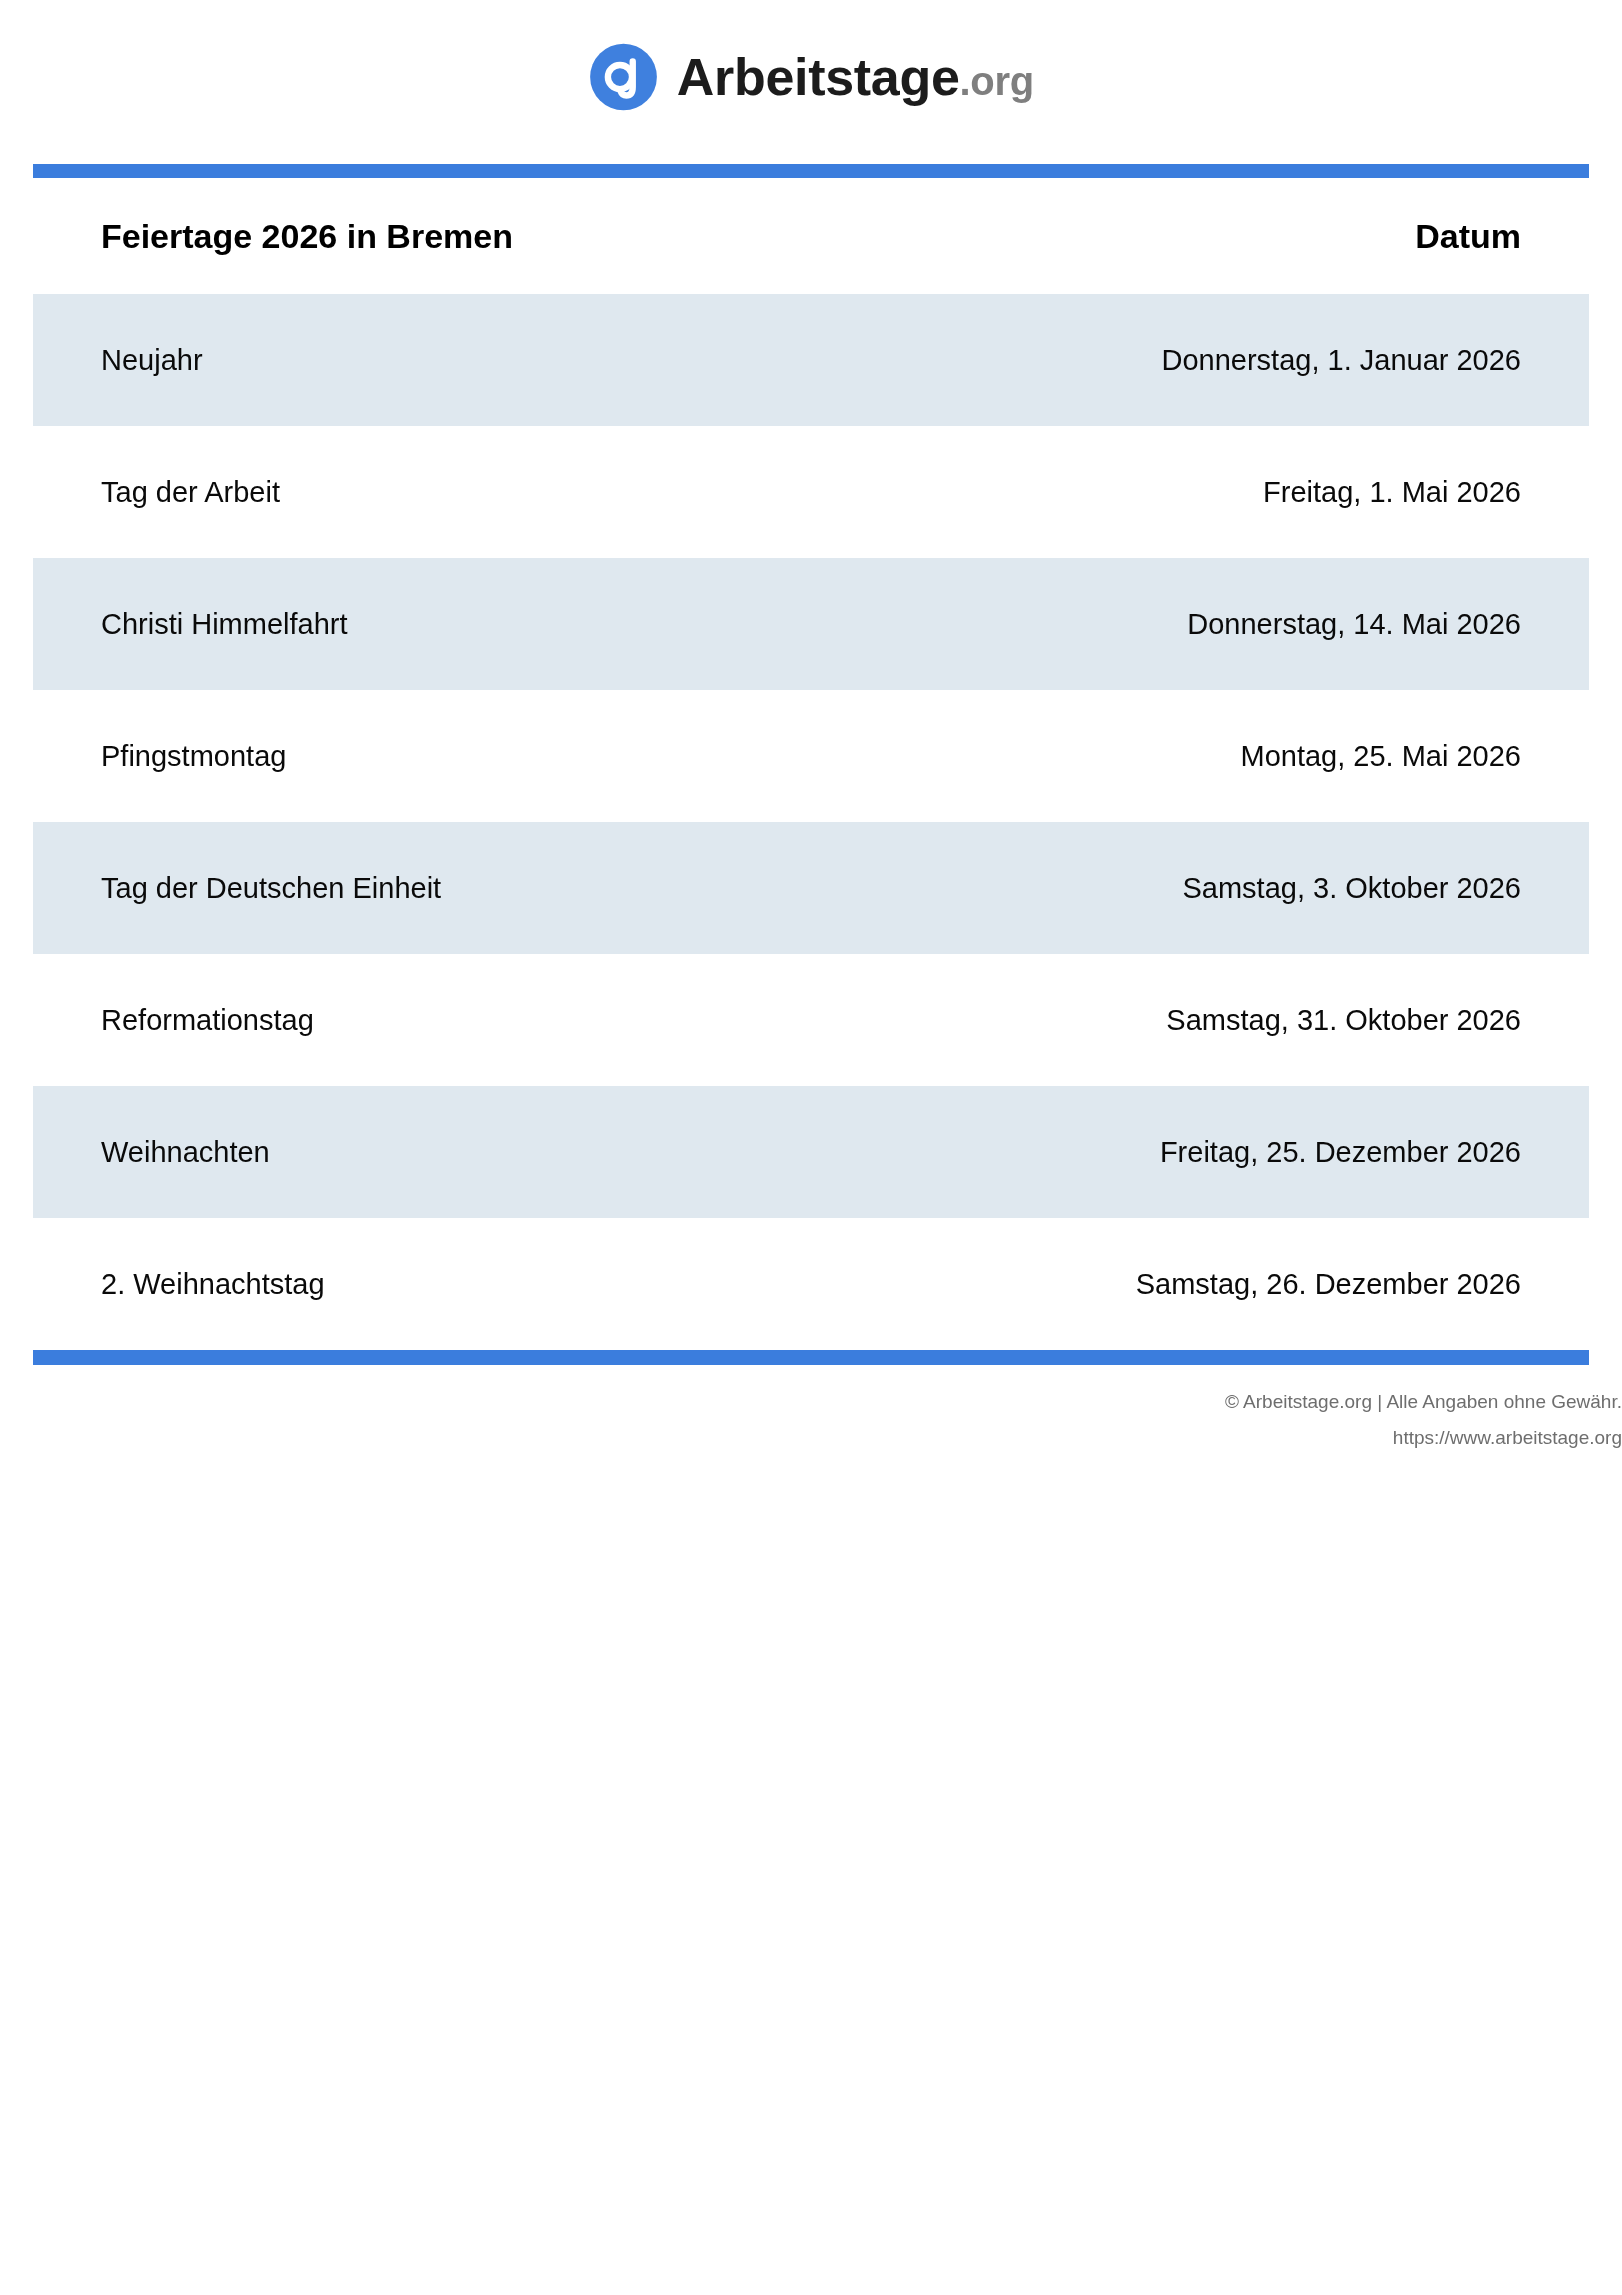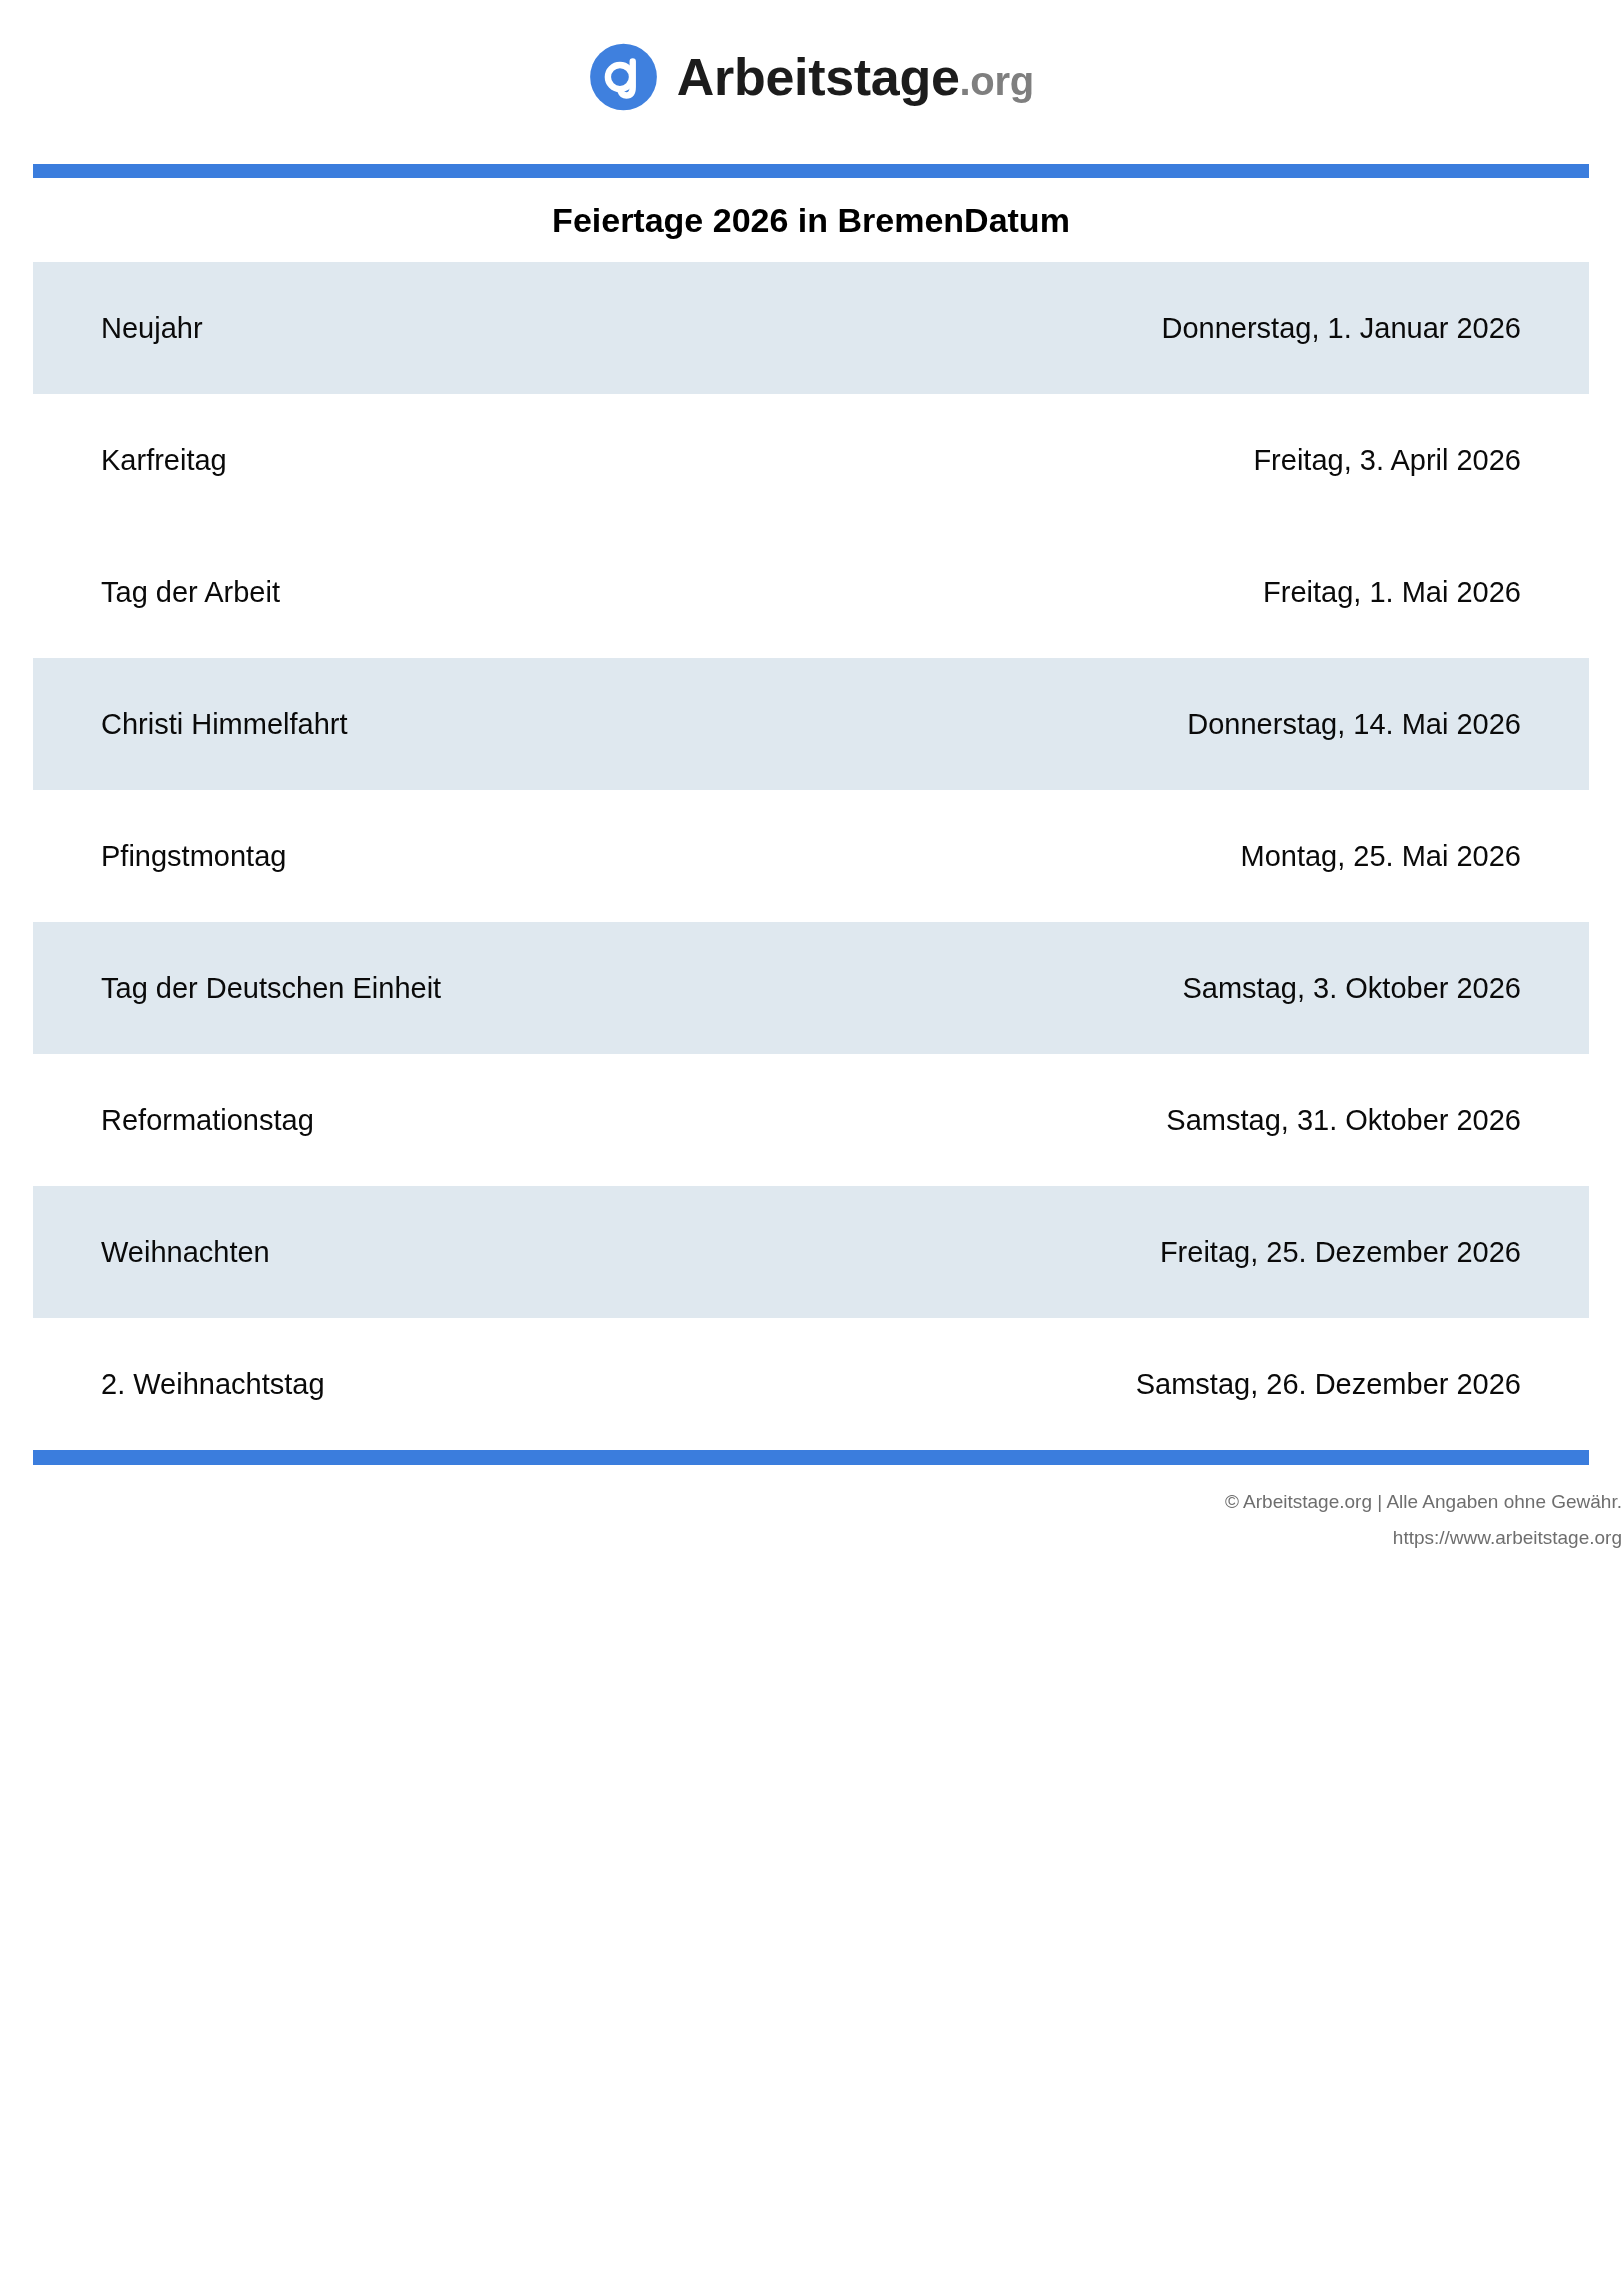--- a/index.html
+++ b/index.html
@@ -64,24 +64,24 @@
     background: #3b7ddd;
     margin: 0 33px;
   }
   .rule-top { margin-bottom: 0; }
 
   
   .table {
     margin: 0 33px;
   }
   .thead {
-    height: 84px;
+    height: 116px;
     display: flex;
     align-items: center;
-    justify-content: center;
+    justify-content: space-between;
     padding: 0 68px;
     box-sizing: border-box;
   }
   .thead .th {
     font-size: 34px;
     font-weight: 700;
     line-height: 1;
     color: #000000;
     white-space: nowrap;
   }
@@ -148,24 +148,20 @@
       <div class="th th-title">Feiertage 2026 in Bremen</div>
       <div class="th th-date">Datum</div>
     </div>
 
     <div id="rows-container">
         <div class="trow alt">
           <div class="cell cell-name">Neujahr</div>
           <div class="cell cell-date">Donnerstag, 1. Januar 2026</div>
         </div>
         <div class="trow">
-          <div class="cell cell-name">Karfreitag</div>
-          <div class="cell cell-date">Freitag, 3. April 2026</div>
-        </div>
-        <div class="trow">
           <div class="cell cell-name">Tag der Arbeit</div>
           <div class="cell cell-date">Freitag, 1. Mai 2026</div>
         </div>
         <div class="trow alt">
           <div class="cell cell-name">Christi Himmelfahrt</div>
           <div class="cell cell-date">Donnerstag, 14. Mai 2026</div>
         </div>
         <div class="trow">
           <div class="cell cell-name">Pfingstmontag</div>
           <div class="cell cell-date">Montag, 25. Mai 2026</div>

